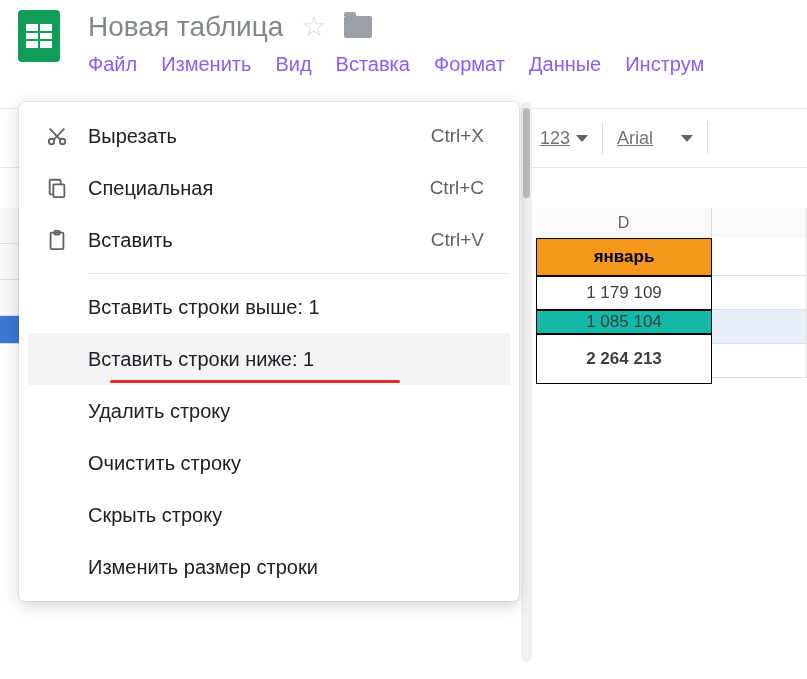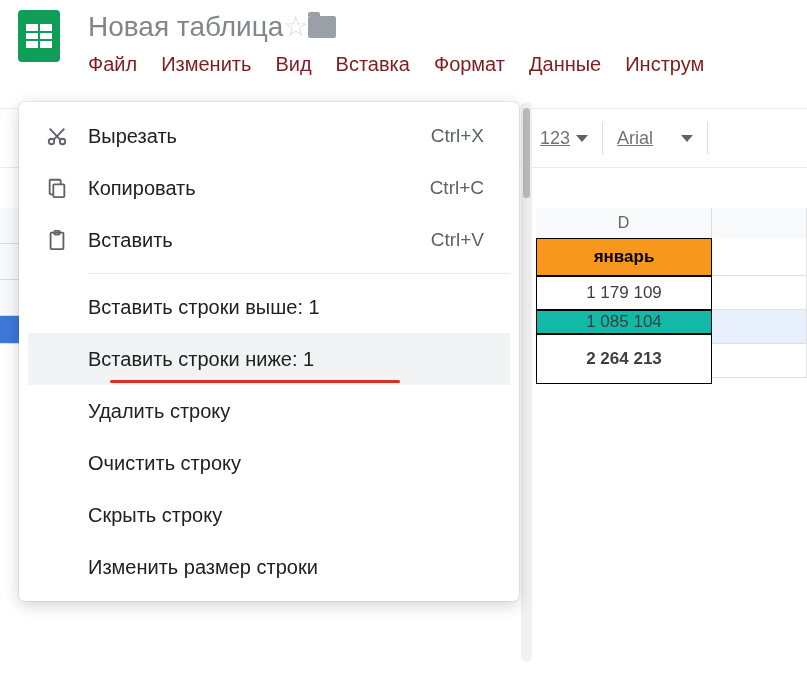--- a/index.html
+++ b/index.html
@@ -35,35 +35,36 @@
       display: grid;
       grid-template-columns: 1fr 1fr;
       grid-template-rows: 1fr 1fr 1fr;
       gap: 2px;
     }
     .logo-grid div { background: #fff; }
     .header-content { flex: 1; }
     .title-row {
       display: flex;
       align-items: center;
+      gap: 18px;
       margin-bottom: 2px;
     }
     .doc-title {
       font-size: 28px;
       color: #80868b;
       font-weight: 400;
     }
     .star { color: #DADCE0; font-size: 28px; }
     .folder { width: 28px; height: 22px; background: #9AA0A6; border-radius: 2px; position: relative; }
     .folder::before { content: ""; position: absolute; top: -4px; left: 0; width: 12px; height: 4px; background: #9AA0A6; border-radius: 2px 2px 0 0; }
     .menubar {
       display: flex;
       gap: 24px;
       font-size: 20px;
-      color: #7f1d1d;
+      color: #8b5cf6;
       margin-top: 10px;
     }
     .menubar span { cursor: pointer; }
     .toolbar-row {
       position: absolute;
       top: 108px;
       left: 0;
       right: 0;
       height: 60px;
       border-top: 1px solid #e8eaed;
@@ -286,21 +287,21 @@
     <span class="menu-label">Вырезать</span>
     <span class="menu-shortcut">Ctrl+X</span>
   </div>
   <div class="menu-item">
     <span class="menu-icon">
       <svg width="22" height="22" viewBox="0 0 24 24" fill="none" stroke="#5f6368" stroke-width="2">
           <rect x="8" y="8" width="12" height="14" rx="1"></rect>
           <path d="M16 8 V4 a1 1 0 0 0 -1 -1 H5 a1 1 0 0 0 -1 1 v14 a1 1 0 0 0 1 1 h3"></path>
         </svg>
     </span>
-    <span class="menu-label">Копировать</span>
+    <span class="menu-label">Специальная</span>
     <span class="menu-shortcut">Ctrl+C</span>
   </div>
   <div class="menu-item">
     <span class="menu-icon">
       <svg width="22" height="22" viewBox="0 0 24 24" fill="none" stroke="#5f6368" stroke-width="2">
           <rect x="5" y="4" width="14" height="18" rx="1"></rect>
           <rect x="9" y="2" width="6" height="4" rx="1"></rect>
         </svg>
     </span>
     <span class="menu-label">Вставить</span>

